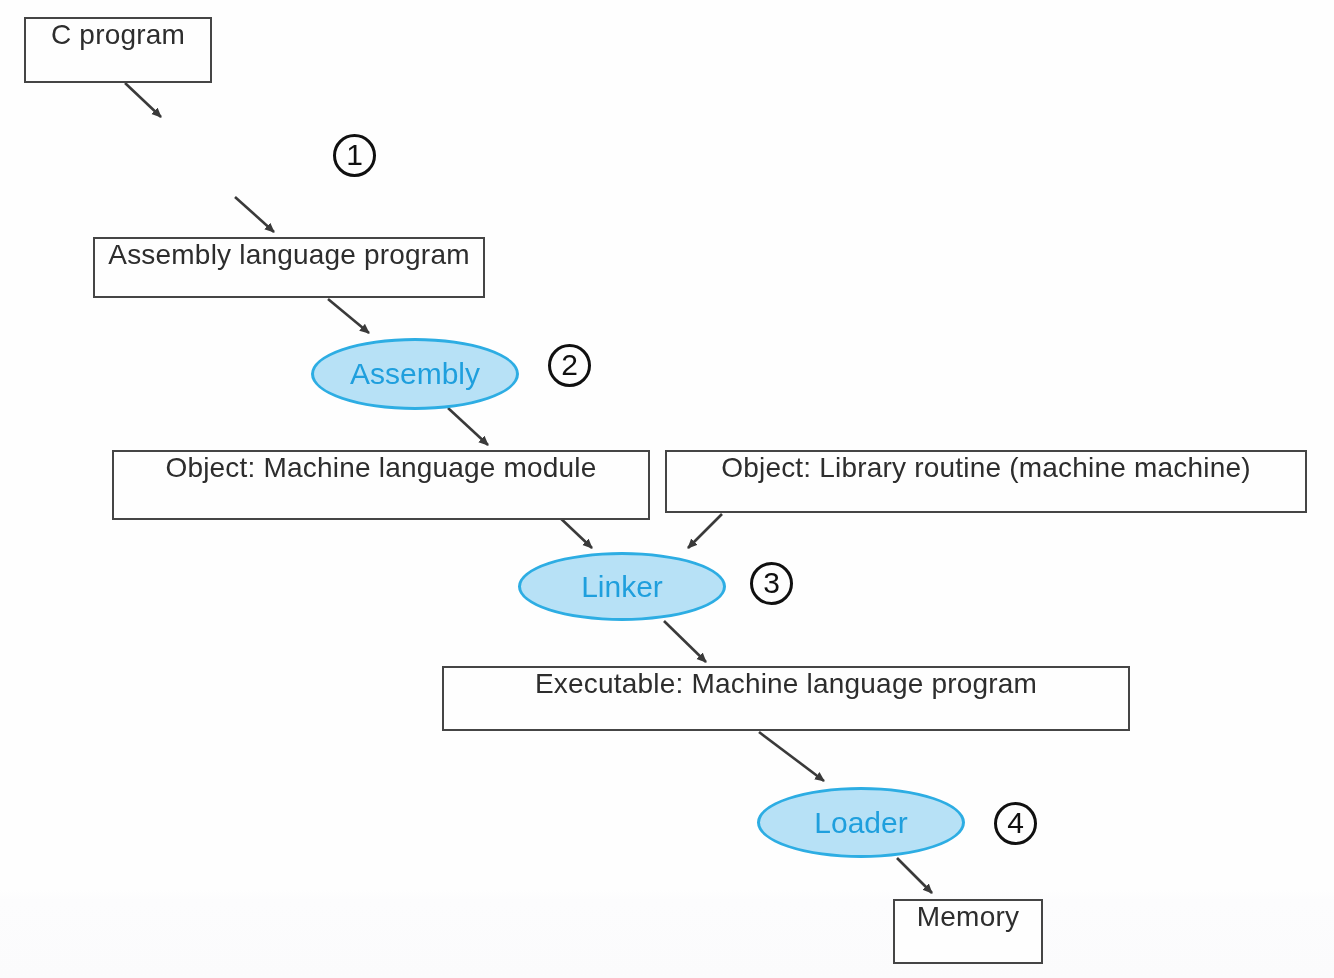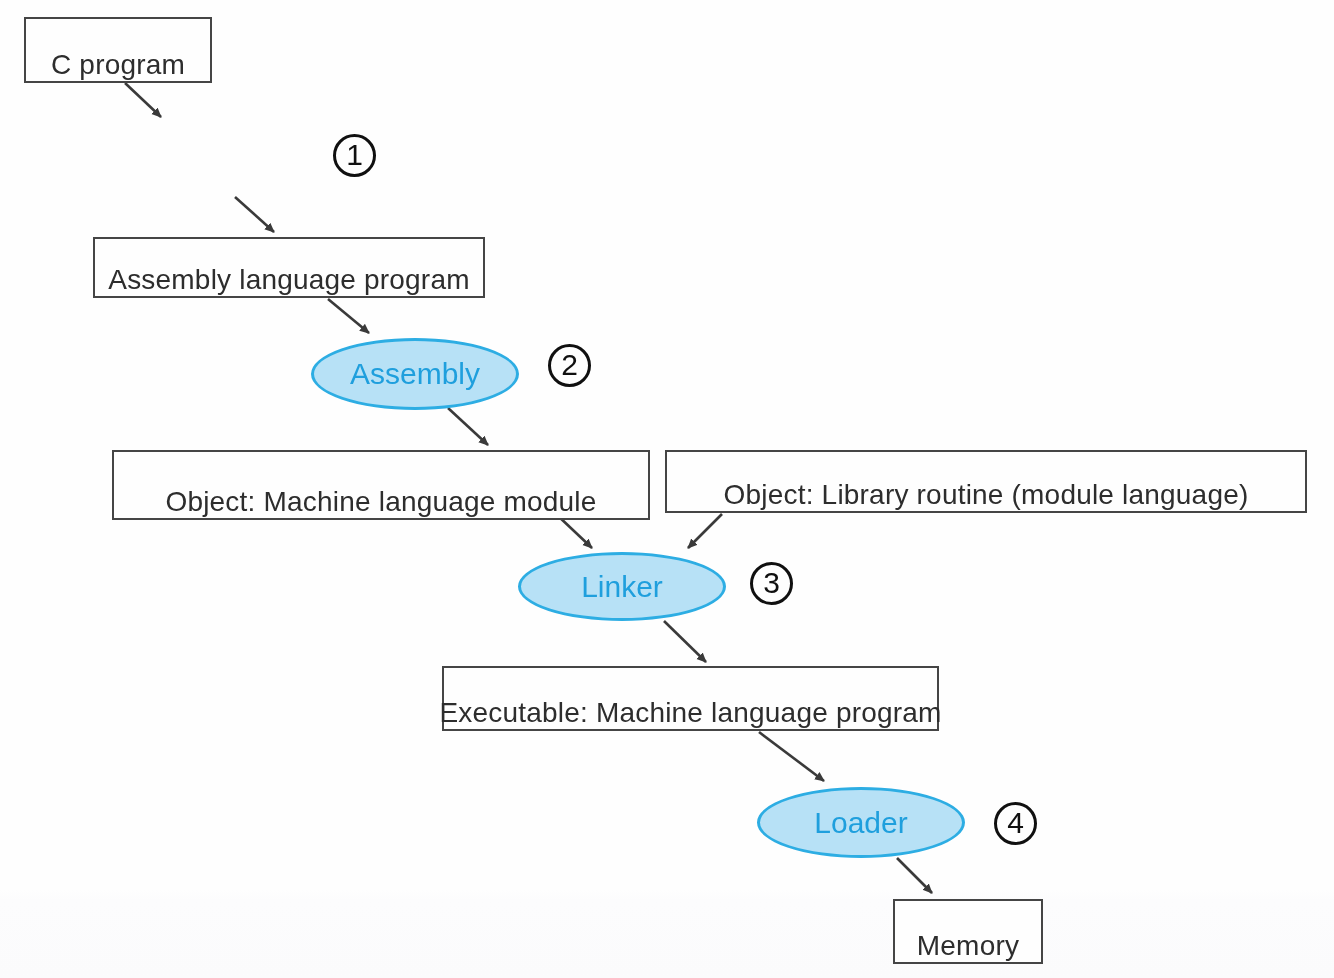--- a/index.html
+++ b/index.html
@@ -34,21 +34,21 @@
     stroke:var(--arrow);
     stroke-width:2.6;
   }
   .arrowhead{fill:var(--arrow);}
   .box{
     position:absolute;
     box-sizing:border-box;
     background:#fefefe;
     border:2px solid var(--box-border);
     display:flex;
-    align-items:flex-end;
+    align-items:flex-start;
     justify-content:center;
   }
   .box-label{
     font-size:28px;
     color:var(--box-text);
     white-space:nowrap;
     letter-spacing:0.2px;
   }
   .ellipse{
     position:absolute;
@@ -111,24 +111,24 @@
 
   <div class="box" style="left:93px; top:237px; width:392px; height:61px;">
     <span class="box-label">Assembly language program</span>
   </div>
 
   <div class="box" style="left:112px; top:450px; width:538px; height:70px;">
     <span class="box-label">Object: Machine language module</span>
   </div>
 
   <div class="box" style="left:665px; top:450px; width:642px; height:63px;">
-    <span class="box-label">Object: Library routine (module language)</span>
+    <span class="box-label">Object: Library routine (machine machine)</span>
   </div>
 
-  <div class="box" style="left:442px; top:666px; width:497px; height:65px;">
+  <div class="box" style="left:442px; top:666px; width:688px; height:65px;">
     <span class="box-label">Executable: Machine language program</span>
   </div>
 
   <div class="box" style="left:881px; top:899px; width:150px; height:65px;margin-left:12px;">
     <span class="box-label">Memory</span>
   </div>
 
 
   <div class="ellipse" style="left:311px; top:338px; width:208px; height:72px;">
     <span class="ellipse-label">Assembly</span>

